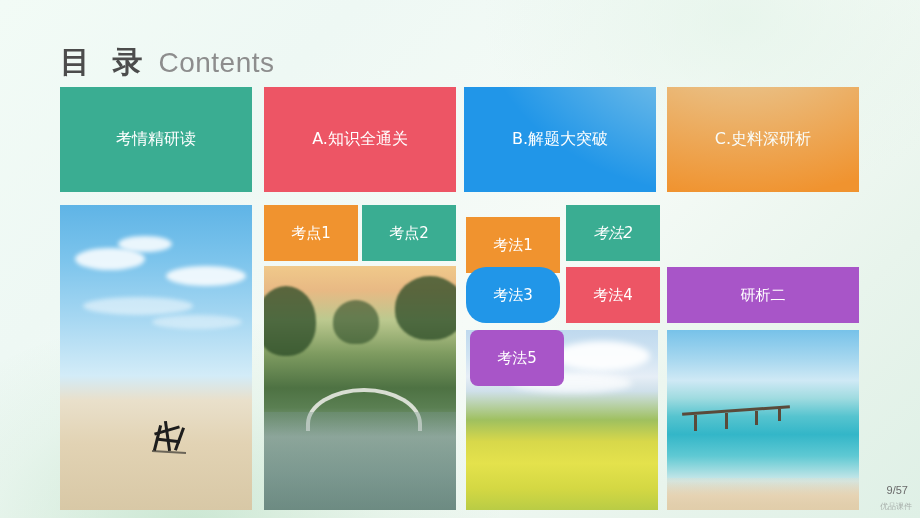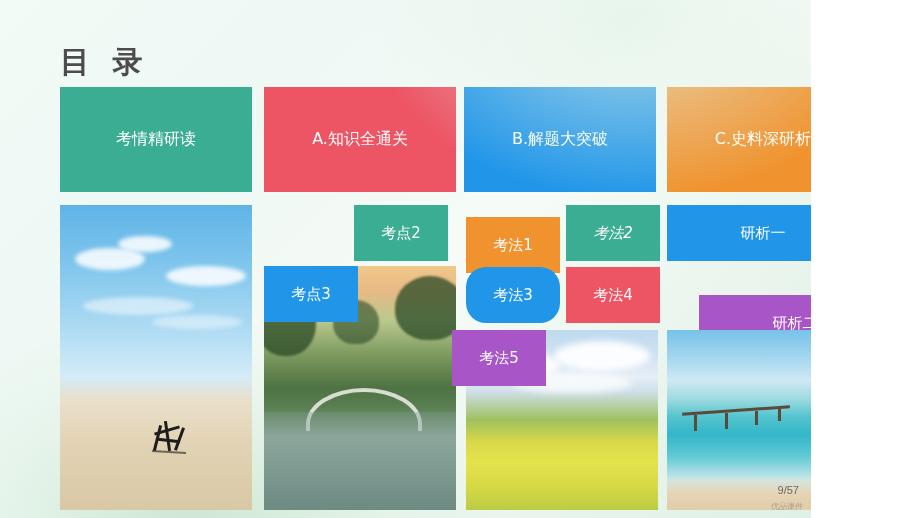--- a/index.html
+++ b/index.html
@@ -7,21 +7,21 @@
     padding: 0;
   }
   body {
     width: 920px;
     height: 518px;
     font-family: "Liberation Sans", sans-serif;
     overflow: hidden;
   }
   #slide {
     position: relative;
-    width: 811px;
+    width: 920px;
     height: 518px;
     background: linear-gradient(135deg, #f2fbf6 0%, #eef8f4 25%, #f6fbf7 55%, #e8f4ec 80%, #dff0e6 100%);
     overflow: hidden;
   }
   
   #slide:before {
     content: "";
     position: absolute;
     left: -120px;
     bottom: -220px;
@@ -178,20 +178,21 @@
     z-index: 10;
   }
 </style>
 </head>
 <body>
 
 <div id="slide">
 
   <div class="title-wrap">
     <span class="title-cn">目 录</span>
+    <span class="title-en">Contents</span>
   </div>
 
   <div class="card top-card" style="left:60px; top:87px; width:192px; height:105px; background:#3aad92;">
     <span>考情精研读</span>
   </div>
   <div class="card top-card" style="left:264px; top:87px; width:192px; height:105px; background:#ed5565;">
     <span>A.知识全通关</span>
   </div>
   <div class="card top-card" style="left:464px; top:87px; width:192px; height:105px; background:#2196e8;">
     <span>B.解题大突破</span>
@@ -209,25 +210,25 @@
     <div class="chair">
       <span style="left:4px; top:4px; width:3px; height:26px; transform:rotate(14deg);"></span>
       <span style="left:14px; top:0px; width:3px; height:30px; transform:rotate(-8deg);"></span>
       <span style="left:26px; top:6px; width:3px; height:24px; transform:rotate(20deg);"></span>
       <span style="left:2px; top:8px; width:26px; height:3px; transform:rotate(-16deg);"></span>
       <span style="left:6px; top:18px; width:22px; height:3px; transform:rotate(6deg);"></span>
       <span style="left:0px; top:30px; width:34px; height:2px; transform:rotate(3deg); opacity:0.6;"></span>
     </div>
   </div>
 
-  <div class="card sub-card" style="left:354px; top:205px; width:94px; height:56px; background:#3aad92;">
+  <div class="card sub-card" style="left:264px; top:205px; width:94px; height:56px; background:#f0932f;">
+    <span>考点1</span>
+  </div>
+  <div class="card sub-card" style="left:362px; top:205px; width:94px; height:56px; background:#3aad92;">
     <span>考点2</span>
-  </div>
-  <div class="card sub-card" style="left:264px; top:266px; width:94px; height:56px; background:#2196e8; z-index:3;">
-    <span>考点3</span>
   </div>
 
   <div class="photo ph-lake" style="left:264px; top:266px; width:192px; height:244px;">
     <div class="tree" style="left:-4%; top:8%; width:60px; height:70px;"></div>
     <div class="tree" style="left:68%; top:4%; width:70px; height:64px;"></div>
     <div class="tree" style="left:36%; top:14%; width:46px; height:44px; opacity:0.8;"></div>
     <div class="bridge"></div>
     <div style="position:absolute; left:0; bottom:0; width:100%; height:40%; background:linear-gradient(to bottom, rgba(120,150,140,0.35), rgba(95,130,120,0.55));"></div>
   </div>
 
@@ -243,28 +244,25 @@
   <div class="card sub-card" style="left:566px; top:267px; width:94px; height:56px; background:#ed5565;">
     <span>考法4</span>
   </div>
 
   <div class="photo ph-field" style="left:466px; top:330px; width:192px; height:180px;">
     <div class="cloud2" style="left:4%; top:12%; width:86px; height:26px;"></div>
     <div class="cloud2" style="left:46%; top:6%; width:96px; height:30px;"></div>
     <div class="cloud2" style="left:24%; top:24%; width:120px; height:20px; opacity:0.8;"></div>
   </div>
 
-  <div class="card sub-card" style="left:452px; top:330px; width:94px; height:56px; background:#a855c8; z-index:4;">
+  <div class="card sub-card" style="left:470px; top:330px; width:94px; height:56px; background:#a855c8; z-index:4;border-radius:8px;">
     <span>考法5</span>
   </div>
 
-  <div class="card sub-card" style="left:667px; top:205px; width:192px; height:56px; background:#2196e8;">
-    <span>研析一</span>
-  </div>
-  <div class="card sub-card" style="left:699px; top:267px; width:192px; height:56px; background:#a855c8;margin-top:28px;">
+  <div class="card sub-card" style="left:667px; top:267px; width:192px; height:56px; background:#a855c8;">
     <span>研析二</span>
   </div>
 
   <div class="photo ph-pier" style="left:667px; top:330px; width:192px; height:180px;">
     <div class="pier-line" style="left:8%; top:44%; width:56%; height:3px; transform:rotate(-4deg);"></div>
     <div class="pier-line" style="left:14%; top:47%; width:3px; height:16px;"></div>
     <div class="pier-line" style="left:30%; top:46%; width:3px; height:16px;"></div>
     <div class="pier-line" style="left:46%; top:45%; width:3px; height:14px;"></div>
     <div class="pier-line" style="left:58%; top:44%; width:3px; height:12px;"></div>
     <div style="position:absolute; left:0; bottom:0; width:100%; height:18%; background:linear-gradient(to bottom, rgba(235,218,188,0.2), rgba(225,205,170,0.9));"></div>

